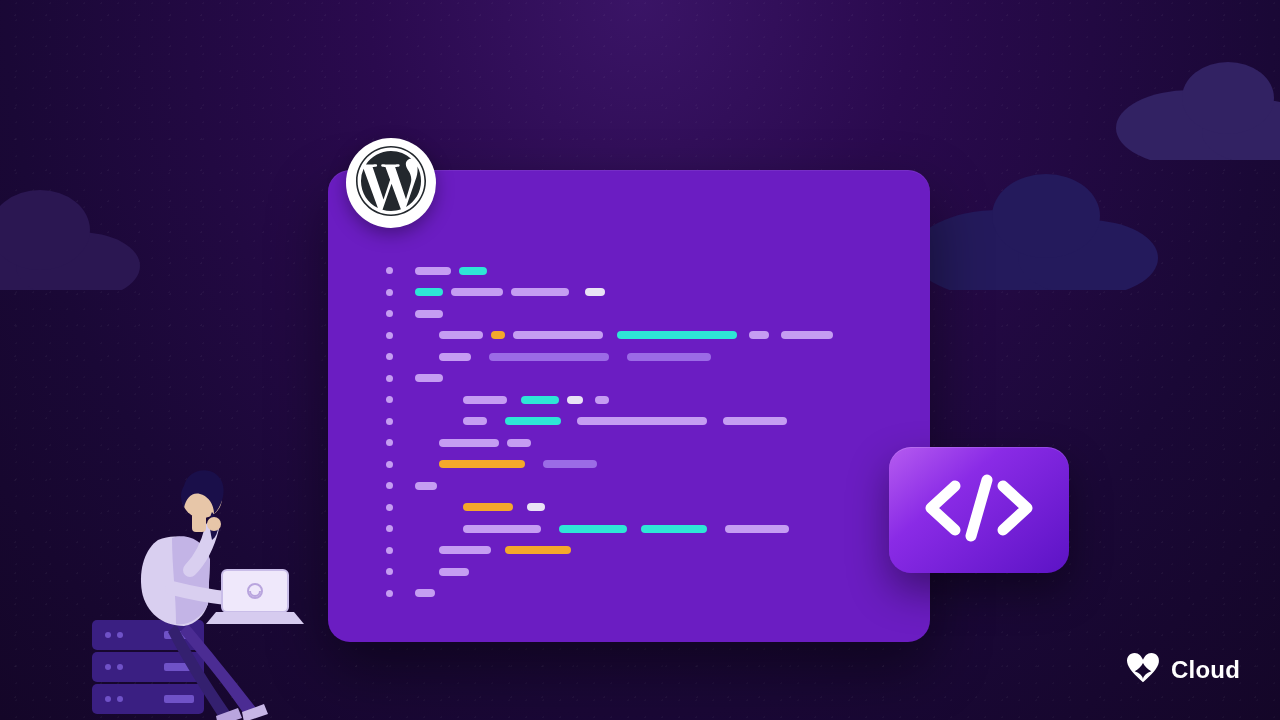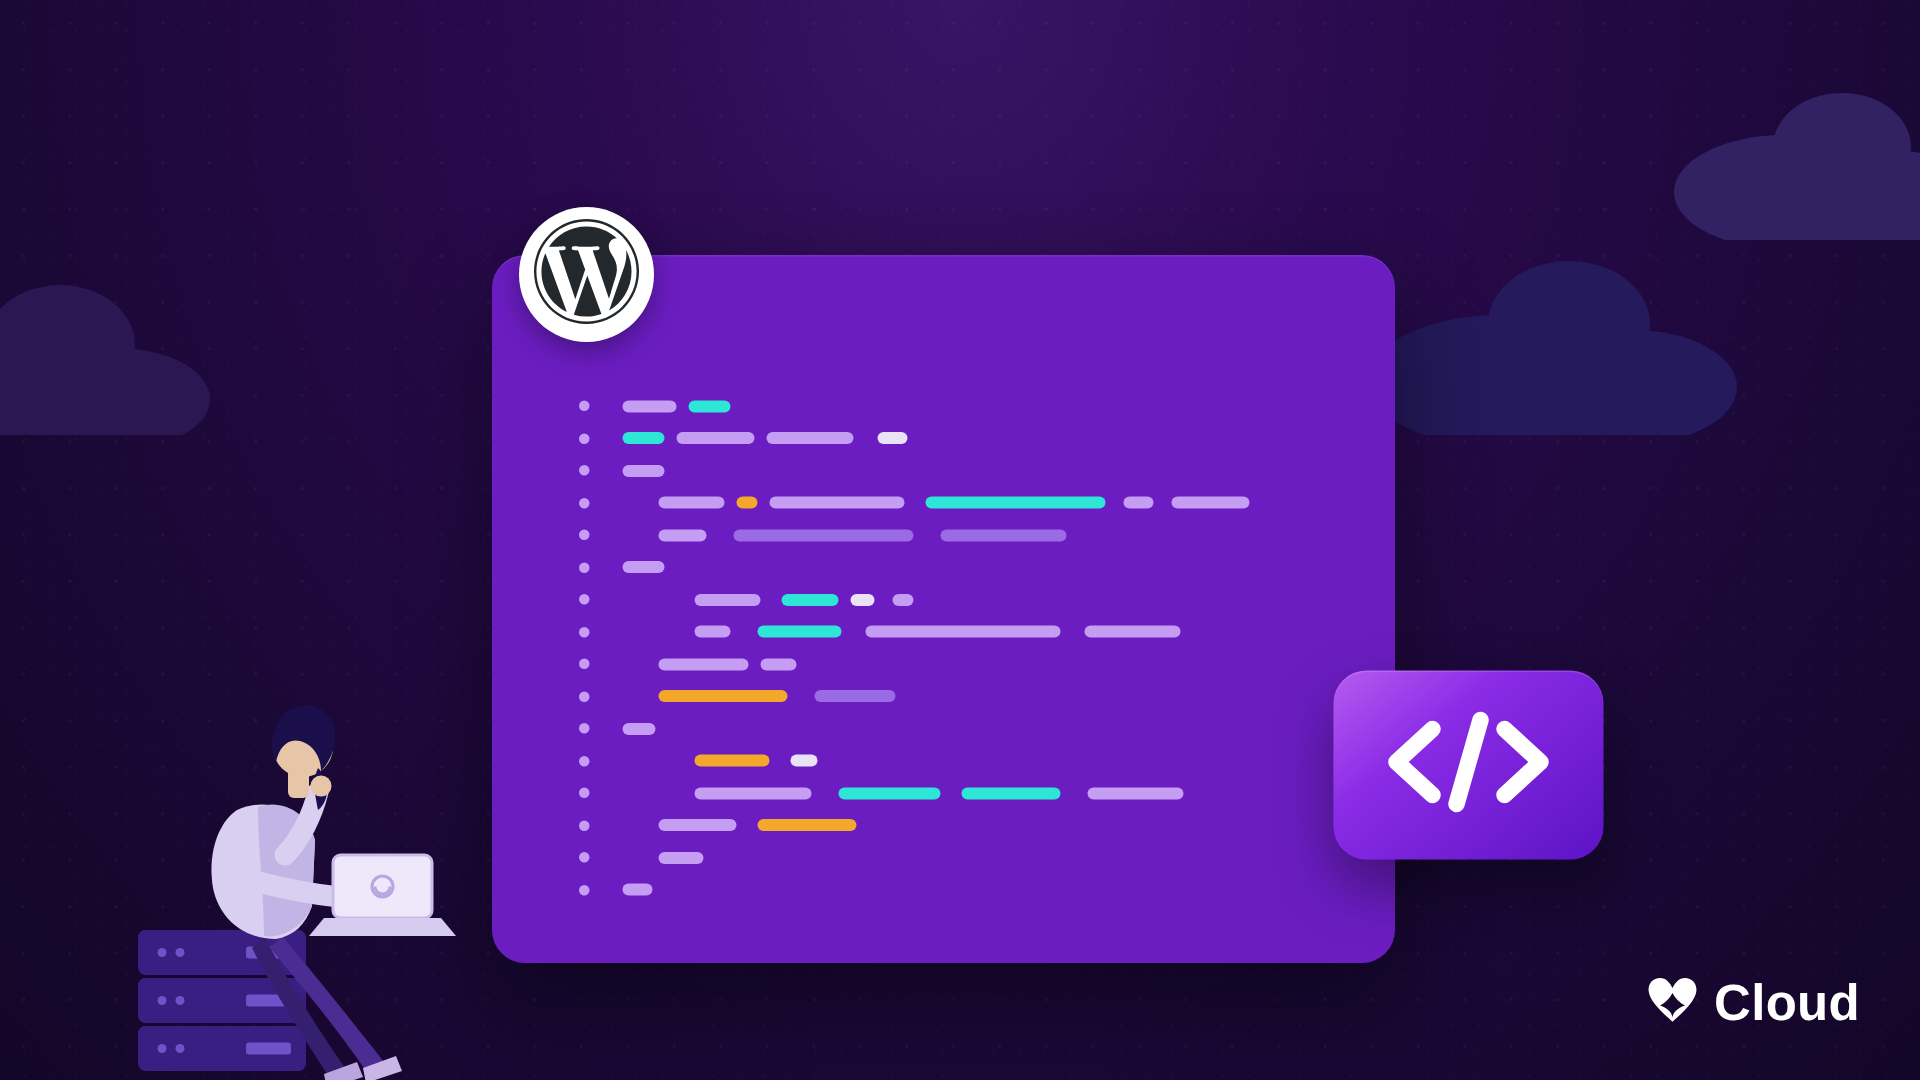--- a/index.html
+++ b/index.html
@@ -65,21 +65,21 @@
     display: flex; align-items: center; justify-content: center;
   }
   .code-icon-card svg { width: 120px; height: 72px; }
 
   
   .brand {
     position: absolute; right: 40px; bottom: 28px;
     display: flex; align-items: center; gap: 8px;
     color: #fff;
   }
-  .brand-text { font-size: 34px; font-weight: 600; letter-spacing: 0.2px; }
+  .brand-text { font-size: 24px; font-weight: 600; letter-spacing: 0.2px; }
 
   
   .scene { position: absolute; left: 80px; top: 420px; width: 300px; height: 300px; pointer-events: none; }
 </style>
 </head>
 <body>
 
 <div class="noise"></div>
 
 <div class="cloud" style="left:-70px; top:170px;">

